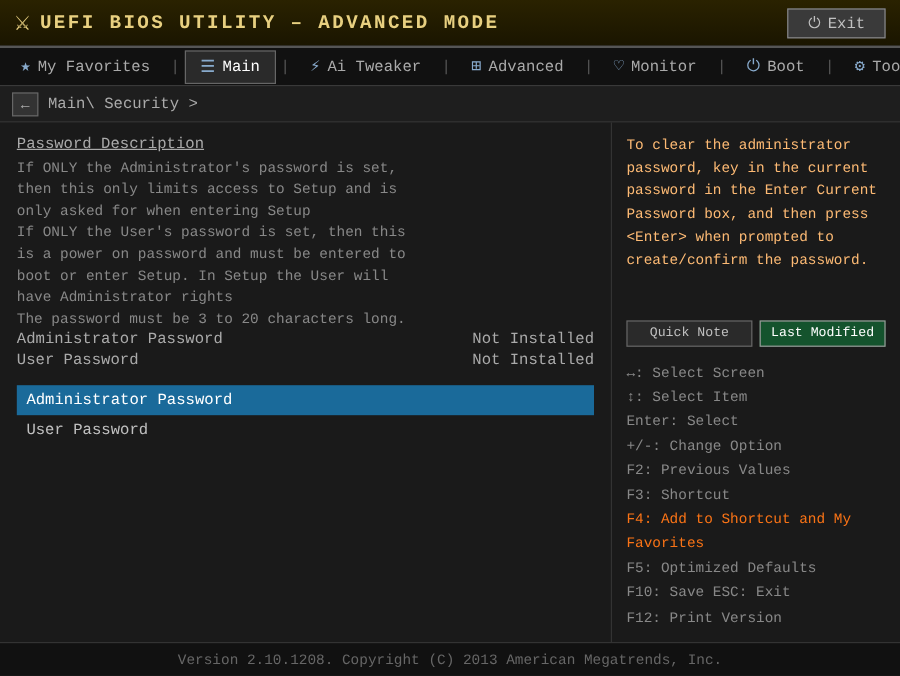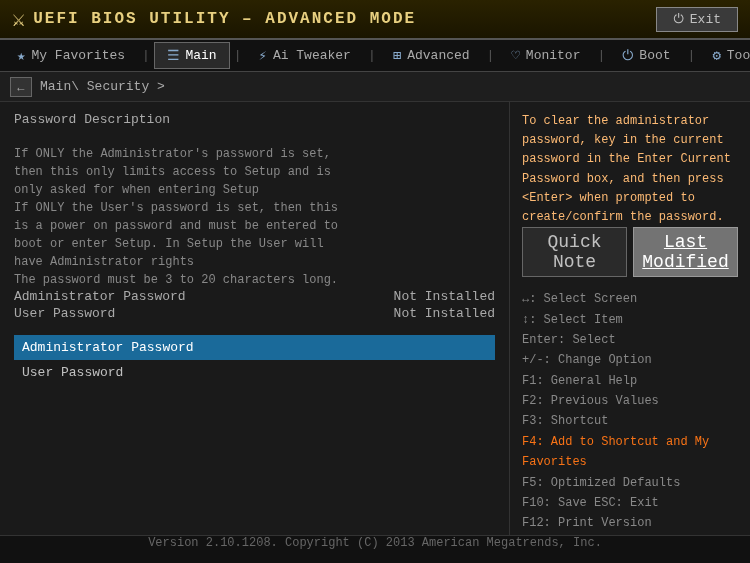--- a/index.html
+++ b/index.html
@@ -129,22 +129,23 @@
     
     #left-panel {
       flex: 1;
       padding: 10px 14px;
       border-right: 1px solid #333;
       overflow: hidden;
     }
 
     #password-description-title {
       color: #aaa;
-      margin-bottom: 18px;
-      font-size: 13px;
+      margin-bottom: 4px;
+      font-size: 13px;
+      text-decoration: underline;
     }
 
     #password-description-text {
       color: #888;
       font-size: 12px;
       line-height: 1.5;
       margin-bottom: 0;
     }
 
     #password-status {
@@ -201,29 +202,28 @@
     }
 
     .quick-btn {
       flex: 1;
       background: #2a2a2a;
       border: 1px solid #666;
       color: #c0c0c0;
       padding: 4px 8px;
       cursor: pointer;
       font-family: 'Courier New', monospace;
-      font-size: 18px;
+      font-size: 11px;
       text-align: center;
     }
 
     .quick-btn.active {
-      background: #737373;
+      background: #14532d;
       border-color: #999;
       color: #fff;
-      text-decoration: underline;
     }
 
     #keyboard-shortcuts {
       font-size: 12px;
       line-height: 1.7;
     }
 
     .shortcut-item {
       color: #888;
       font-family: Liberation Mono, monospace;
@@ -232,20 +232,21 @@
     .shortcut-highlight {
       color: #e8b020;
     }
 
     
     #footer {
       background: #111;
       border-top: 1px solid #333;
       height: 28px;
       display: flex;
+      align-items: center;
       justify-content: center;
       color: #666;
       font-size: 12px;
     }
   </style>
 </head>
 <body>
 
 <div id="header">
   <div id="header-left">
@@ -341,21 +342,20 @@
     <div id="quick-buttons">
       <button class="quick-btn">Quick Note</button>
       <button class="quick-btn active">Last Modified</button>
     </div>
 
     <div id="keyboard-shortcuts">
     <div class="shortcut-item">↔: Select Screen</div>
         <div class="shortcut-item">↕: Select Item</div>
         <div class="shortcut-item">Enter: Select</div>
         <div class="shortcut-item">+/-: Change Option</div>
-        <div class="shortcut-item">F1: General Help</div>
         <div class="shortcut-item">F2: Previous Values</div>
         <div class="shortcut-item">F3: Shortcut</div>
         <div class="shortcut-item shortcut-highlight" style="color: #f97316;">F4: Add to Shortcut and My Favorites</div>
         <div class="shortcut-item">F5: Optimized Defaults</div>
         <div class="shortcut-item">F10: Save  ESC: Exit</div>
         <div class="shortcut-item">F12: Print Version</div>
       </div>
   </div>
 </div>
 

